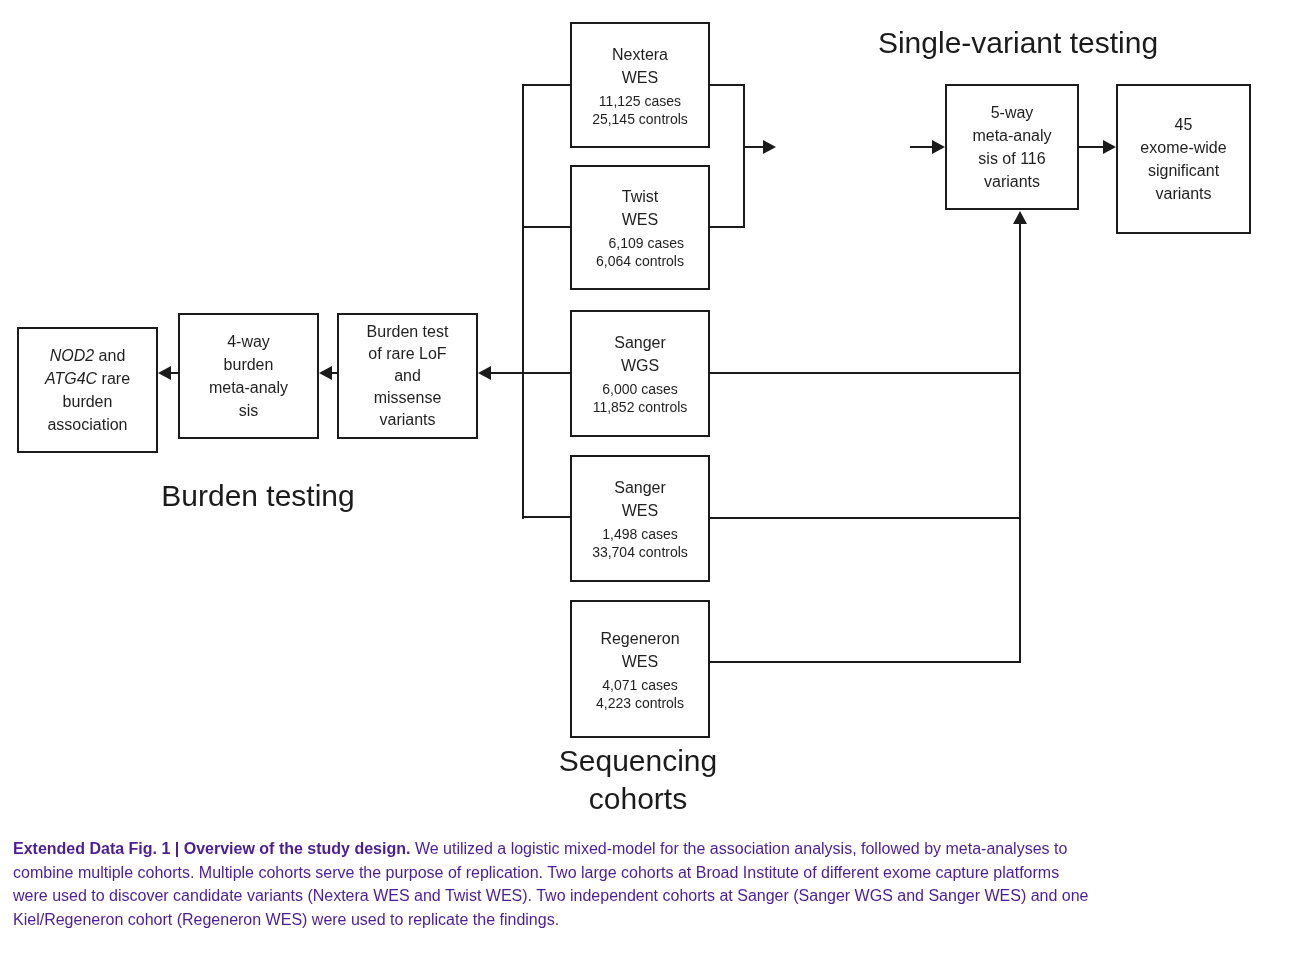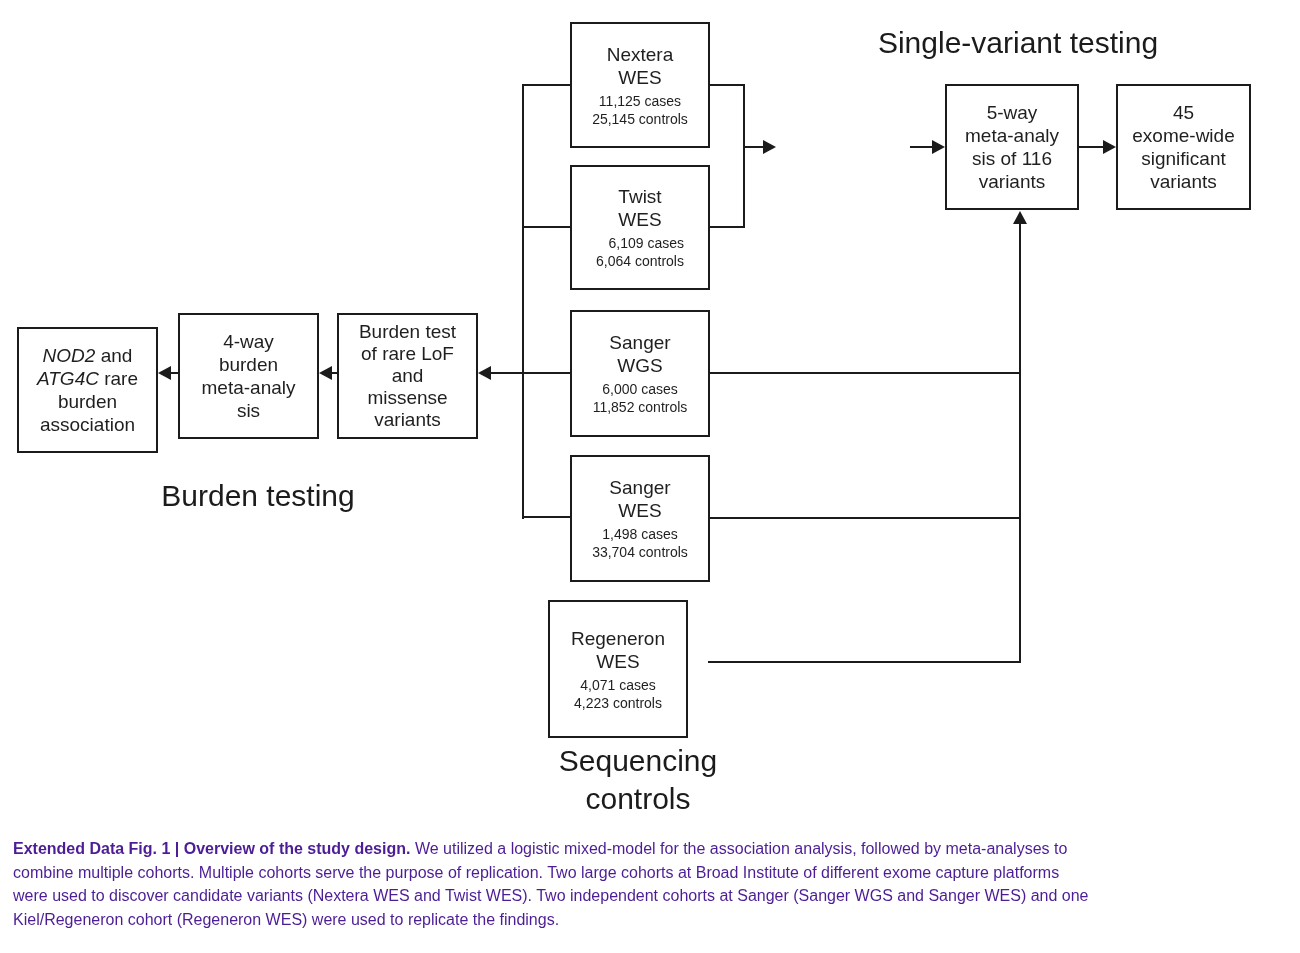--- a/index.html
+++ b/index.html
@@ -17,21 +17,21 @@
     position: absolute;
     box-sizing: border-box;
     border: 2px solid #1b1b1b;
     background: #ffffff;
     display: flex;
     flex-direction: column;
     align-items: center;
     justify-content: center;
     text-align: center;
   }
-  .bt { font-size: 19px; line-height: 23px; white-space: nowrap; }
+  .bt { font-size: 16px; line-height: 23px; white-space: nowrap; }
   .bs { font-size: 14px; line-height: 18px; white-space: nowrap; }
   .stats { margin-top: 3px; }
   .it { font-style: italic; }
   .hline { position: absolute; height: 2px; background: #1b1b1b; }
   .vline { position: absolute; width: 2px; background: #1b1b1b; }
   .arrow-right {
     position: absolute; width: 0; height: 0;
     border-top: 7px solid transparent;
     border-bottom: 7px solid transparent;
     border-left: 13px solid #1b1b1b;
@@ -70,21 +70,21 @@
 <body>
 
 <div class="canvas">
 
   <div class="title" style="left:768px; top:24px; width:500px;">Single-variant testing</div>
 
   <div class="title" style="left:108px; top:477px; width:300px;">Burden testing</div>
 
   <div class="title" style="left:488px; top:742px; width:300px;">
     <div>Sequencing</div>
-    <div>controls</div>
+    <div>cohorts</div>
   </div>
 
   <div class="box" style="left:570px; top:22px; width:140px; height:126px;">
     <div class="bt">Nextera</div>
     <div class="bt">WES</div>
     <div class="stats">
       <div class="bs">11,125 cases</div>
       <div class="bs">25,145 controls</div>
     </div>
   </div>
@@ -109,38 +109,38 @@
 
   <div class="box" style="left:570px; top:455px; width:140px; height:127px;">
     <div class="bt">Sanger</div>
     <div class="bt">WES</div>
     <div class="stats">
       <div class="bs">1,498 cases</div>
       <div class="bs">33,704 controls</div>
     </div>
   </div>
 
-  <div class="box" style="left:548px; top:600px; width:140px; height:138px;">
+  <div class="box" style="left:570px; top:600px; width:140px; height:138px;">
     <div class="bt">Regeneron</div>
     <div class="bt">WES</div>
     <div class="stats">
       <div class="bs">4,071 cases</div>
       <div class="bs">4,223 controls</div>
     </div>
   </div>
 
 
   <div class="box" style="left:945px; top:84px; width:134px; height:126px;">
     <div class="bt">5-way</div>
     <div class="bt">meta-analy</div>
     <div class="bt">sis of 116</div>
     <div class="bt">variants</div>
   </div>
 
-  <div class="box" style="left:1116px; top:84px; width:135px; height:126px;">
+  <div class="box" style="left:1116px; top:84px; width:135px; height:150px;">
     <div class="bt">45</div>
     <div class="bt">exome-wide</div>
     <div class="bt">significant</div>
     <div class="bt">variants</div>
   </div>
 
   <div class="box" style="left:17px; top:327px; width:141px; height:126px;">
     <div class="bt"><span class="it">NOD2</span><span> and</span></div>
     <div class="bt"><span class="it">ATG4C</span><span> rare</span></div>
     <div class="bt">burden</div>

